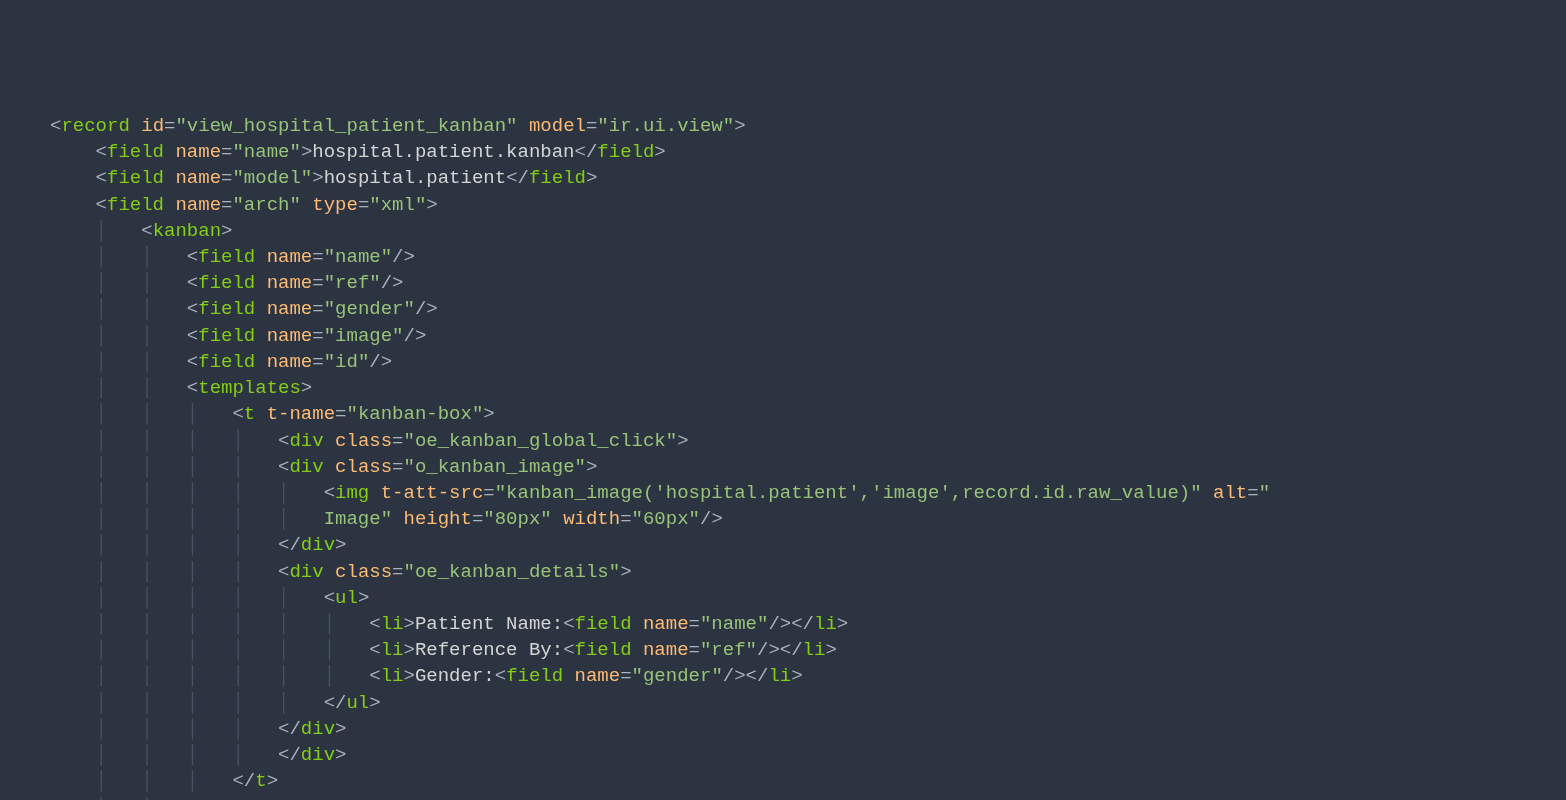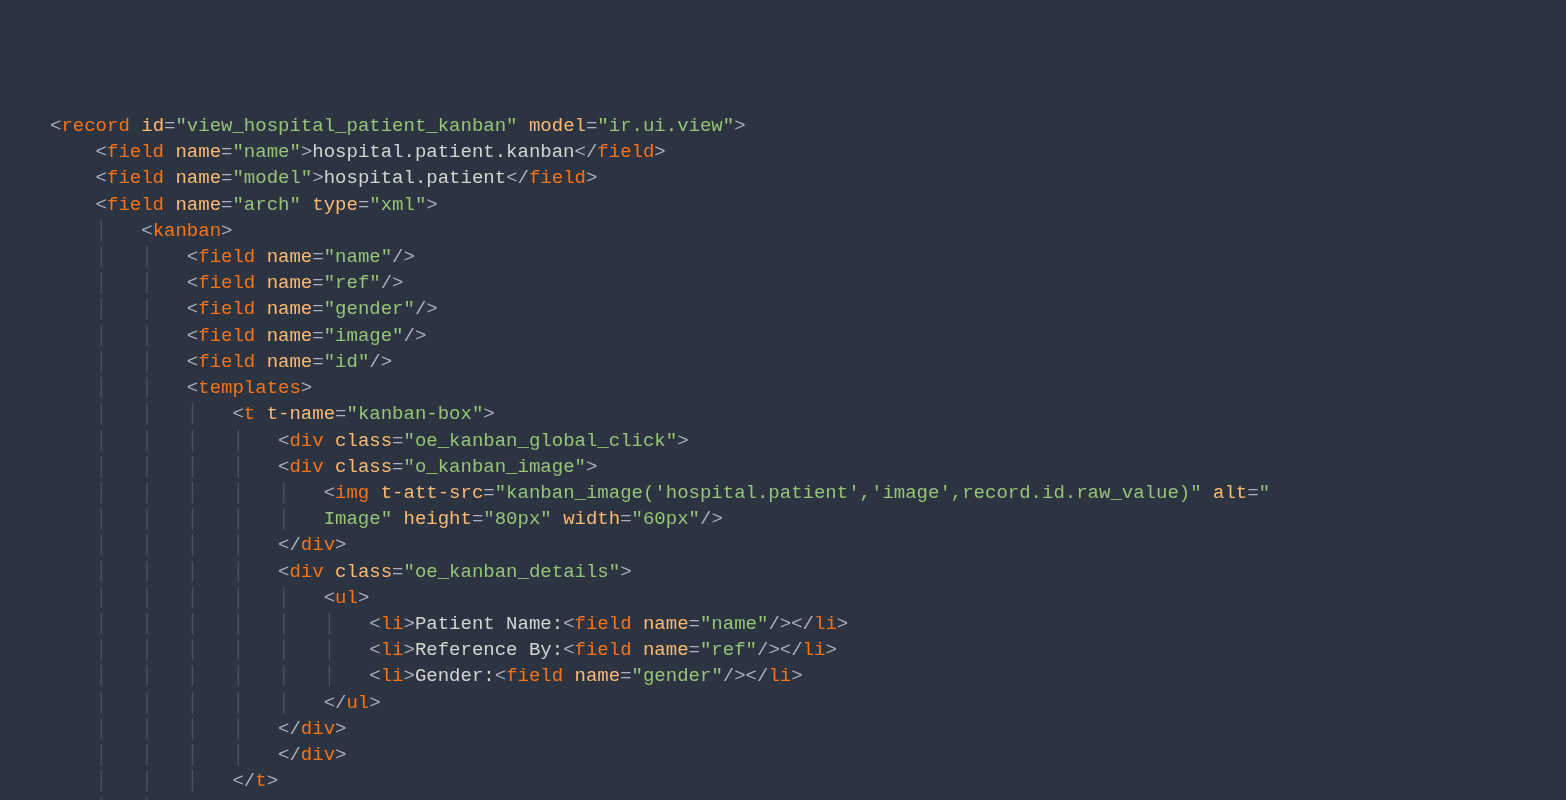--- a/index.html
+++ b/index.html
@@ -10,21 +10,21 @@
       font-size: 19px;
       line-height: 1.38;
       color: #d4d4d4;
       white-space: pre;
       overflow-x: auto;
     }
     .code {
       padding: 8px 0 0 50px;
     }
     .bracket { color: #ABB2BF; }
-    .tag { color: #f97316; }
+    .tag { color: #84cc16; }
     .attr-name { color: #fdba74; }
     .attr-val { color: #98c379; }
     .text { color: #d4d4d4; margin-top: 24px; }
     .guide {
       color: #495162;
     }
   </style>
 </head>
 <body>
 

